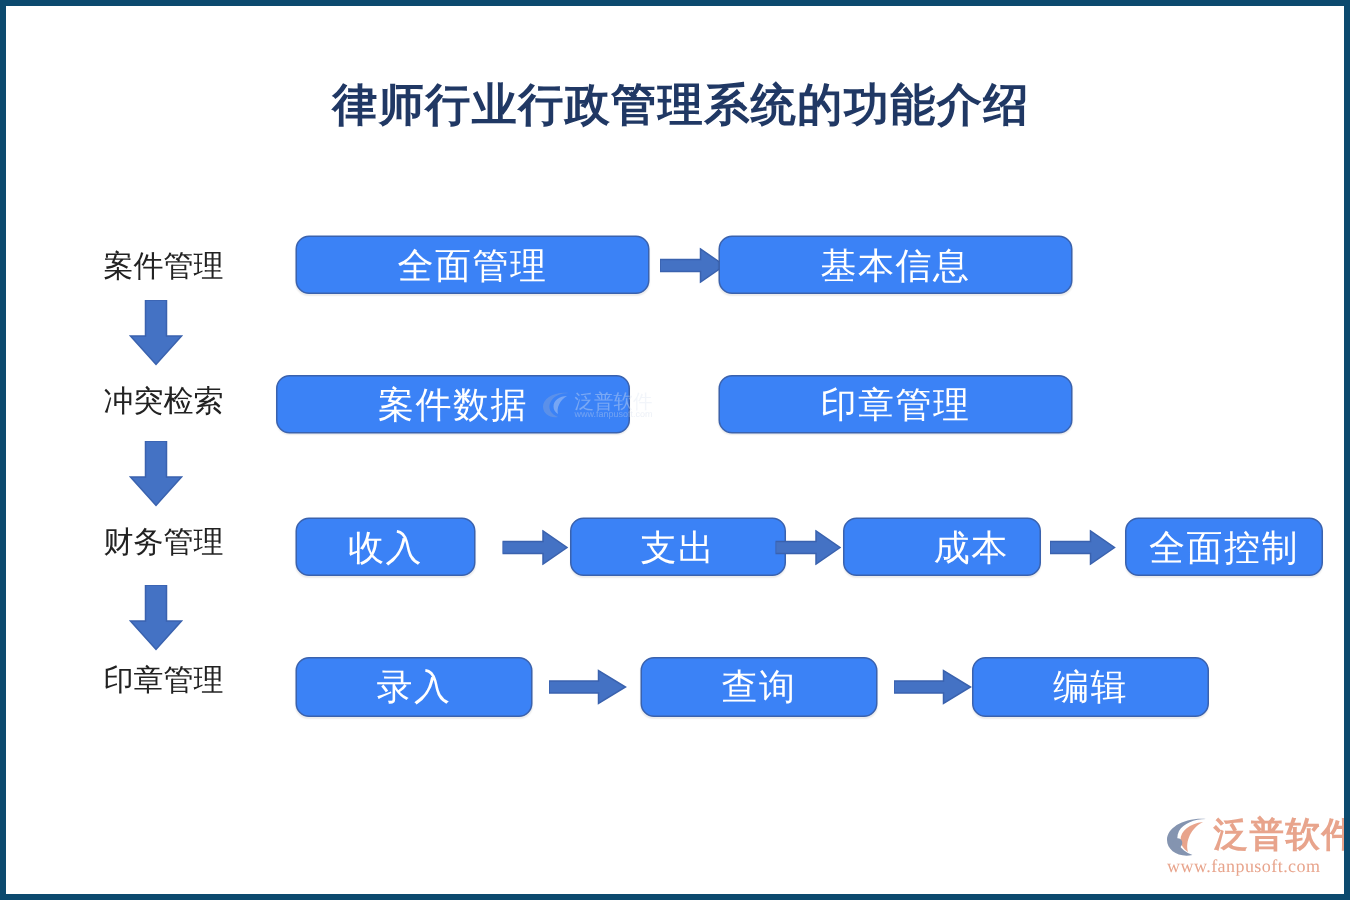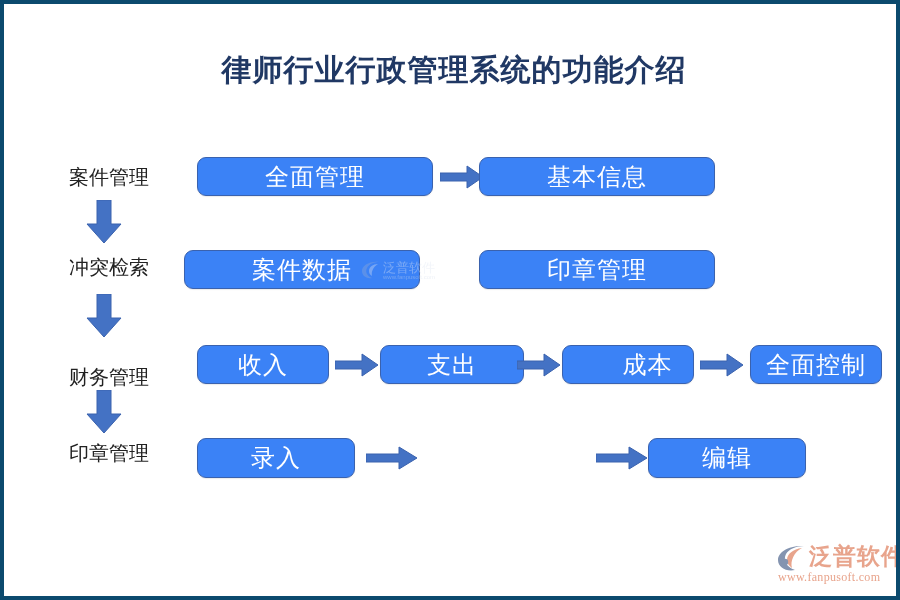--- a/index.html
+++ b/index.html
@@ -43,21 +43,21 @@
     position: absolute;
     left: 40px;
     width: 130px;
     text-align: center;
     font-size: 20px;
     color: #222222;
     white-space: nowrap;
   }
   .stage-label.s0 { top: 160px; }
   .stage-label.s1 { top: 250px; }
-  .stage-label.s2 { top: 344px; margin-top: 16px; }
+  .stage-label.s2 { top: 344px; }
   .stage-label.s3 { top: 436px; font-family: Liberation Serif, serif; }
 
   
   .down-arrow {
     position: absolute;
     left: 82px;
     width: 36px;
     height: 44px;
   }
   .down-arrow.d0 { top: 196px; }
@@ -81,21 +81,21 @@
     box-shadow: 0 1px 1px rgba(0,0,0,0.08);
   }
 
   
   .b-r1c1 { left: 193px; top: 153px; width: 236px; height: 39px; }
   .b-r1c2 { left: 475px; top: 153px; width: 236px; height: 39px; }
   
   .b-r2c1 { left: 180px; top: 246px; width: 236px; height: 39px; }
   .b-r2c2 { left: 475px; top: 246px; width: 236px; height: 39px; }
   
-  .b-r3c1 { left: 193px; top: 341px; width: 132px; height: 39px; }
+  .b-r3c1 { left: 193px; top: 341px; width: 120px; height: 39px; }
   .b-r3c2 { left: 376px; top: 341px; width: 144px; height: 39px; }
   .b-r3c3 { left: 558px; top: 341px; width: 132px; height: 39px; padding-left: 39px; }
   .b-r3c4 { left: 746px; top: 341px; width: 132px; height: 39px; }
   
   .b-r4c1 { left: 193px; top: 434px; width: 158px; height: 40px; }
   .b-r4c2 { left: 423px; top: 434px; width: 158px; height: 40px; }
   .b-r4c3 { left: 644px; top: 434px; width: 158px; height: 40px; }
 
   
   .right-arrow {
@@ -255,20 +255,21 @@
   <div class="pbox b-r3c4">全面控制</div>
 
   <div class="pbox b-r4c1">录入</div>
 
   <div class="right-arrow ra-r4a">
     <svg width="52" height="24" viewBox="0 0 52 24" xmlns="http://www.w3.org/2000/svg">
       <polygon points="0,8 33,8 33,1 51,12 33,23 33,16 0,16" fill="#4472C4" stroke="#3A62AE" stroke-width="1"></polygon>
     </svg>
   </div>
 
+  <div class="pbox b-r4c2">查询</div>
 
   <div class="right-arrow ra-r4b">
     <svg width="52" height="24" viewBox="0 0 52 24" xmlns="http://www.w3.org/2000/svg">
       <polygon points="0,8 33,8 33,1 51,12 33,23 33,16 0,16" fill="#4472C4" stroke="#3A62AE" stroke-width="1"></polygon>
     </svg>
   </div>
 
   <div class="pbox b-r4c3">编辑</div>
 
   <div class="logo">

